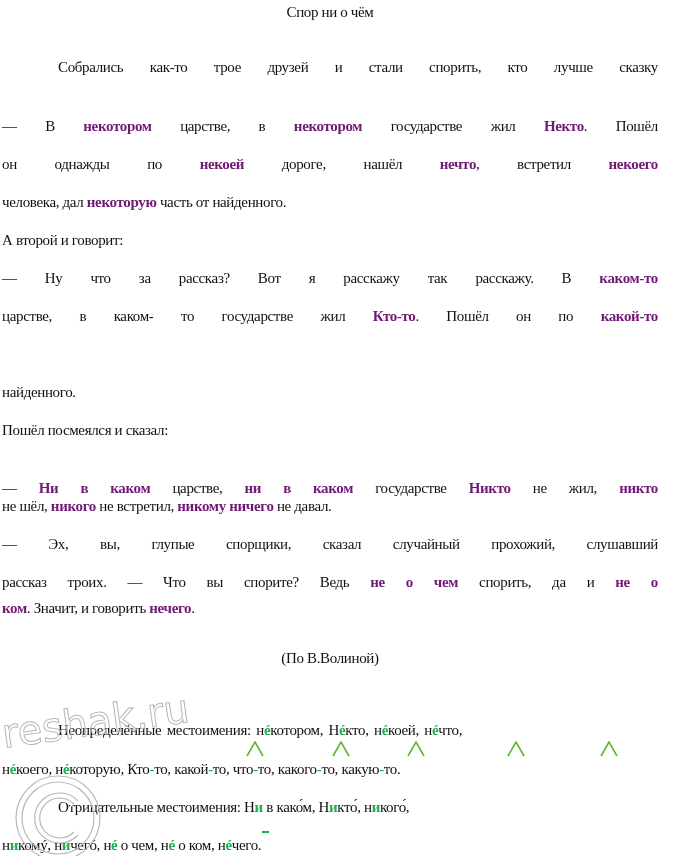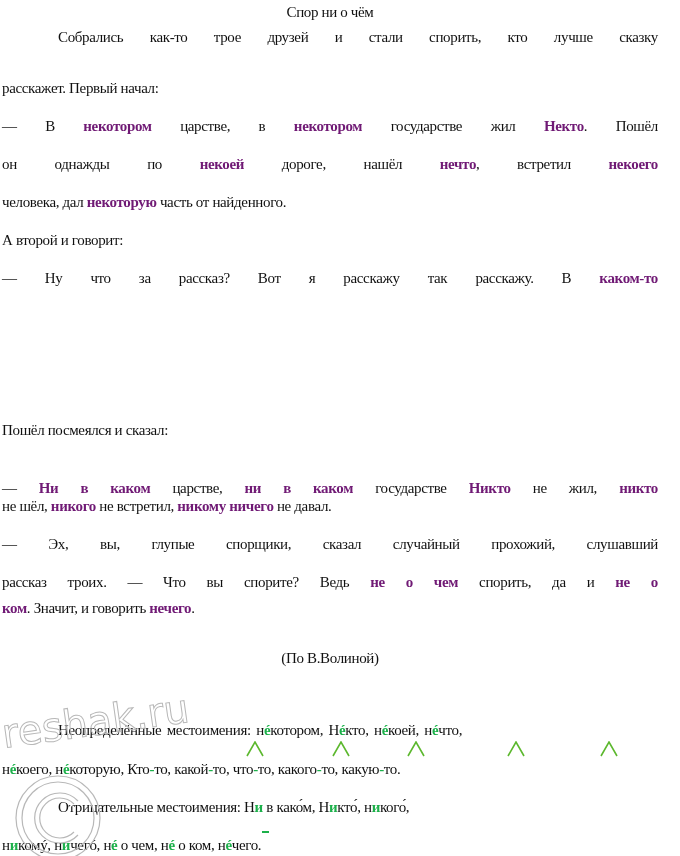--- a/index.html
+++ b/index.html
@@ -31,38 +31,41 @@
       position: absolute; left: 0; top: 700px; width: 200px; height: 156px; pointer-events: none;
     }
   </style>
 </head>
 <body>
 
 <div class="page">
 
   <div class="line center" style="top:0px;">Спор ни о чём</div>
 
-  <div class="line justify" style="top:25px; left:58px; width:600px;">Собрались как-то трое друзей и стали спорить, кто лучше сказку</div>
-  <div class="line" style="top:76px;">расскажет. Первый начал:</div>
+  <div class="line justify" style="top:55px; left:58px; width:600px;">Собрались как-то трое друзей и стали спорить, кто лучше сказку</div>
 
   <div class="line justify" style="top:114px;">
     <span>— В </span><span class="g">некотором</span><span> царстве, в </span><span class="g">некотором</span><span> государстве жил </span><span class="g">Некто</span><span>. Пошёл</span>
   </div>
   <div class="line justify" style="top:152px; word-spacing:6px;">
     <span>он однажды по </span><span class="g">некоей</span><span> дороге, нашёл </span><span class="g">нечто</span><span>, встретил </span><span class="g">некоего</span>
   </div>
   <div class="line" style="top:190px;">
     <span>человека, дал </span><span class="g">некоторую</span><span> часть от найденного.</span>
   </div>
 
   <div class="line" style="top:228px;">А второй и говорит:</div>
 
   <div class="line justify" style="top:266px;">
     <span>— Ну что за рассказ? Вот я расскажу так расскажу. В </span><span class="g">каком-то</span>
   </div>
+  <div class="line justify" style="top:304px;">
+    <span>царстве, в каком- то государстве жил </span><span class="g">Кто-то</span><span>. Пошёл он по </span><span class="g">какой-то</span>
+  </div>
+  <div class="line" style="top:380px;">найденного.</div>
 
   <div class="line" style="top:418px;">Пошёл посмеялся и сказал:</div>
 
   <div class="line justify" style="top:456px;margin-top:20px;">
     <span>— </span><span class="g">Ни в каком</span><span> царстве, </span><span class="g">ни в каком</span><span> государстве </span><span class="g">Никто</span><span> не жил, </span><span class="g">никто</span>
   </div>
   <div class="line" style="top:494px;">
     <span>не шёл, </span><span class="g">никого</span><span> не встретил, </span><span class="g">никому ничего</span><span> не давал.</span>
   </div>
 

